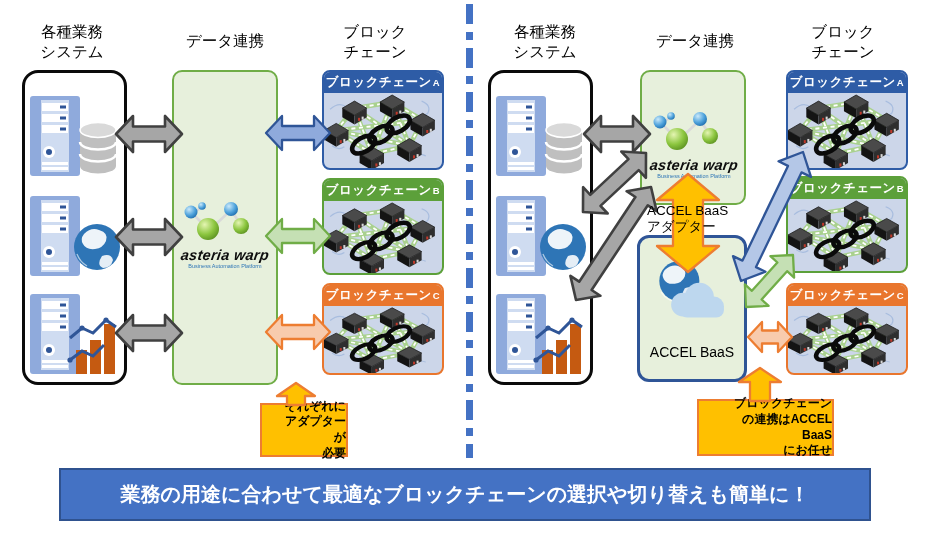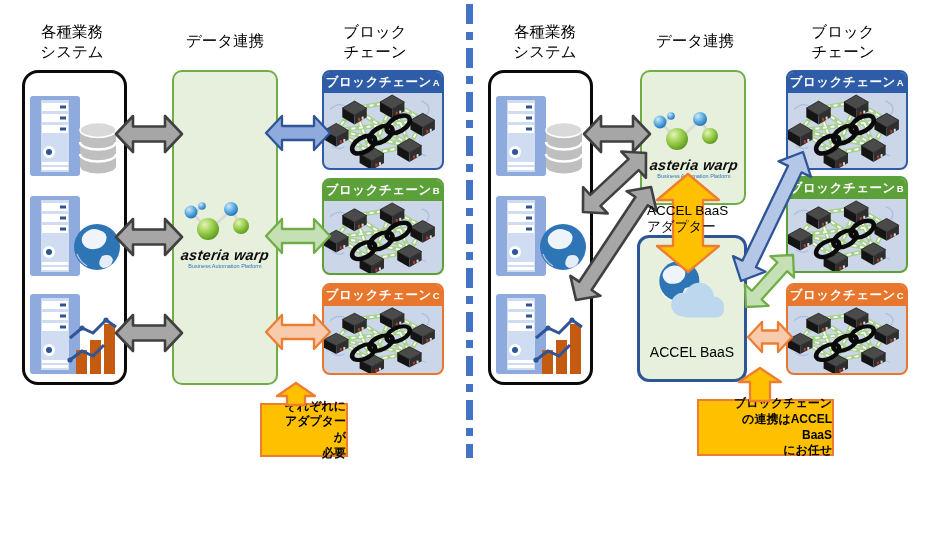--- a/index.html
+++ b/index.html
@@ -547,20 +547,21 @@
       </div>
   </div>
 
   <div class="callout" style="left: 260px; top: 403px; width: 88px; height: 54px; white-space: pre-line;">それぞれに
 アダプターが
 必要</div>
   <div class="callout" style="left: 697px; top: 399px; width: 137px; height: 57px; white-space: pre-line;">ブロックチェーン
 の連携はACCEL BaaS
 にお任せ</div>
 
+  <div class="banner">業務の用途に合わせて最適なブロックチェーンの選択や切り替えも簡単に！</div>
 
   <svg id="overlay" width="930" height="538">
       <polygon points="116.0,134.0 133.0,152.0 133.0,141.5 165.0,141.5 165.0,152.0 182.0,134.0 165.0,116.0 165.0,126.5 133.0,126.5 133.0,116.0" fill="#A6A6A6" stroke="#404040" stroke-width="2.6" stroke-linejoin="round"></polygon>
       <polygon points="116.0,237.0 133.0,255.0 133.0,244.5 165.0,244.5 165.0,255.0 182.0,237.0 165.0,219.0 165.0,229.5 133.0,229.5 133.0,219.0" fill="#A6A6A6" stroke="#404040" stroke-width="2.6" stroke-linejoin="round"></polygon>
       <polygon points="116.0,333.0 133.0,351.0 133.0,340.5 165.0,340.5 165.0,351.0 182.0,333.0 165.0,315.0 165.0,325.5 133.0,325.5 133.0,315.0" fill="#A6A6A6" stroke="#404040" stroke-width="2.6" stroke-linejoin="round"></polygon>
       <polygon points="584.0,134.0 601.0,152.0 601.0,141.5 633.0,141.5 633.0,152.0 650.0,134.0 633.0,116.0 633.0,126.5 601.0,126.5 601.0,116.0" fill="#A6A6A6" stroke="#404040" stroke-width="2.6" stroke-linejoin="round"></polygon>
       <polygon points="583.0,212.0 607.7,213.5 600.5,205.9 638.7,170.1 645.9,177.8 646.0,153.0 621.3,151.5 628.5,159.1 590.3,194.9 583.1,187.2" fill="#A6A6A6" stroke="#404040" stroke-width="2.6" stroke-linejoin="round"></polygon>
       <polygon points="576.0,300.0 600.4,295.8 591.6,290.0 647.8,205.3 656.6,211.1 651.0,187.0 626.6,191.2 635.4,197.0 579.2,281.7 570.4,275.9" fill="#A6A6A6" stroke="#404040" stroke-width="2.6" stroke-linejoin="round"></polygon>
       <polygon points="688.0,174.0 657.0,200.0 673.0,200.0 673.0,246.0 657.0,246.0 688.0,272.0 719.0,246.0 703.0,246.0 703.0,200.0 719.0,200.0" fill="#FFC000" stroke="#ED7D31" stroke-width="2.3" stroke-linejoin="round"></polygon>
       <polygon points="266.0,133.0 282.0,150.0 282.0,140.0 314.0,140.0 314.0,150.0 330.0,133.0 314.0,116.0 314.0,126.0 282.0,126.0 282.0,116.0" fill="#8FAADC" stroke="#2F5597" stroke-width="2.3" stroke-linejoin="round"></polygon>

